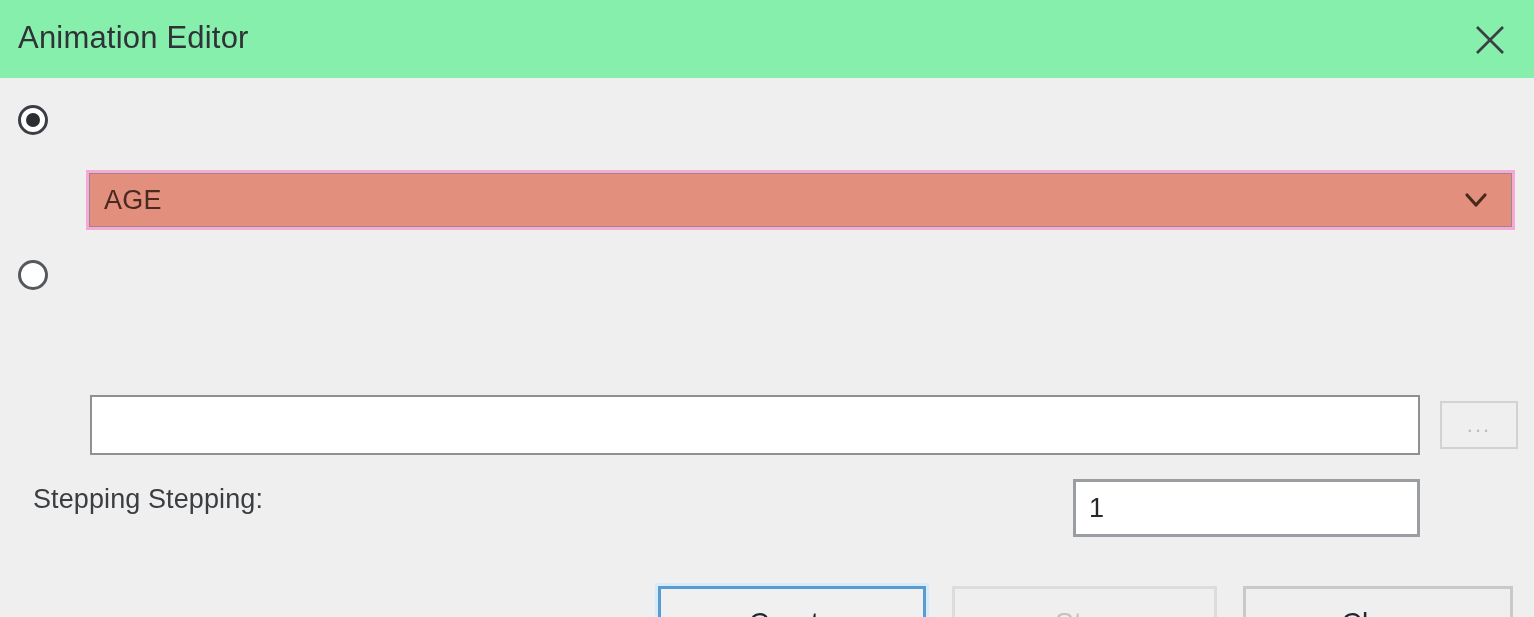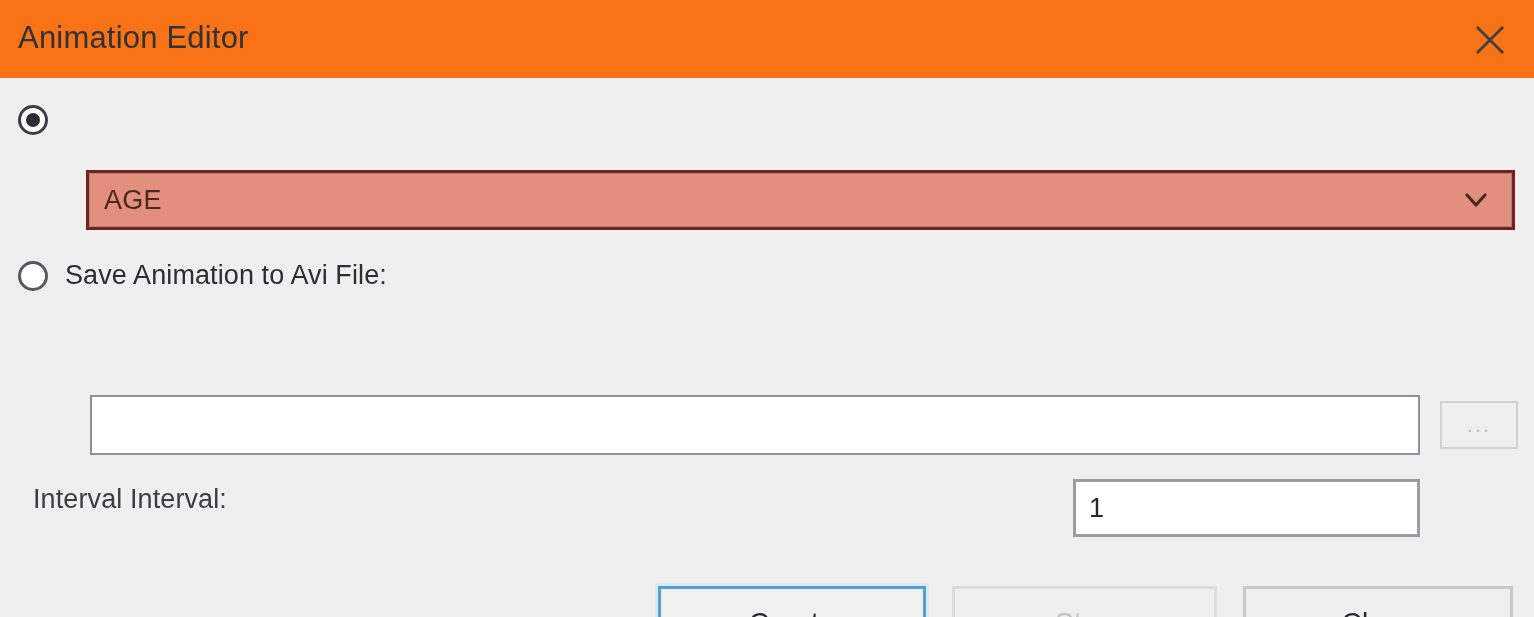--- a/index.html
+++ b/index.html
@@ -15,21 +15,21 @@
     position: relative;
     -webkit-font-smoothing: antialiased;
   }
 
   
   .titlebar {
     position: absolute;
     left: 0; top: 0;
     width: 1534px;
     height: 78px;
-    background: #f97316;
+    background: #86efac;
     box-sizing: border-box;
   }
   .title-text {
     position: absolute;
     left: 18px;
     top: 20px;
     font-size: 31px;
     color: #2f3236;
     letter-spacing: 0.2px;
     white-space: nowrap;
@@ -93,21 +93,21 @@
     letter-spacing: 0.1px;
   }
 
   
   .combo-wrap {
     position: absolute;
     left: 86px;
     top: 92px;
     width: 1429px;
     height: 60px;
-    background: #7f1d1d;
+    background: #f9a8d4;
     padding: 3px;
     box-sizing: border-box;
   }
   .combo {
     width: 100%;
     height: 100%;
     background: #e2907d;
     border: 1px solid #8e8e8e;
     box-sizing: border-box;
     position: relative;
@@ -258,28 +258,27 @@
       <span class="combo-arrow">
         <svg width="26" height="26" viewBox="0 0 26 26" aria-hidden="true">
           <polyline points="4,8 13,18 22,8" fill="none" stroke="#4a2a1c" stroke-width="3.2" stroke-linecap="round" stroke-linejoin="round"></polyline>
         </svg>
       </span>
     </div>
   </div>
 
   <div class="radio-row" id="row-avi">
     <span class="radio unchecked"></span>
-    <span class="radio-label">Save Animation to Avi File:</span>
   </div>
 
   <div class="path-field"></div>
 
   <div class="browse-btn">...</div>
 
-  <div class="step-label">Interval Interval:</div>
+  <div class="step-label">Stepping Stepping:</div>
 
   <div class="step-field">
     <span class="step-value">1</span>
   </div>
 
   <div class="btn" id="btn-create">Create</div>
 
   <div class="btn" id="btn-stop">Stop</div>
 
   <div class="btn" id="btn-close">Close</div>

